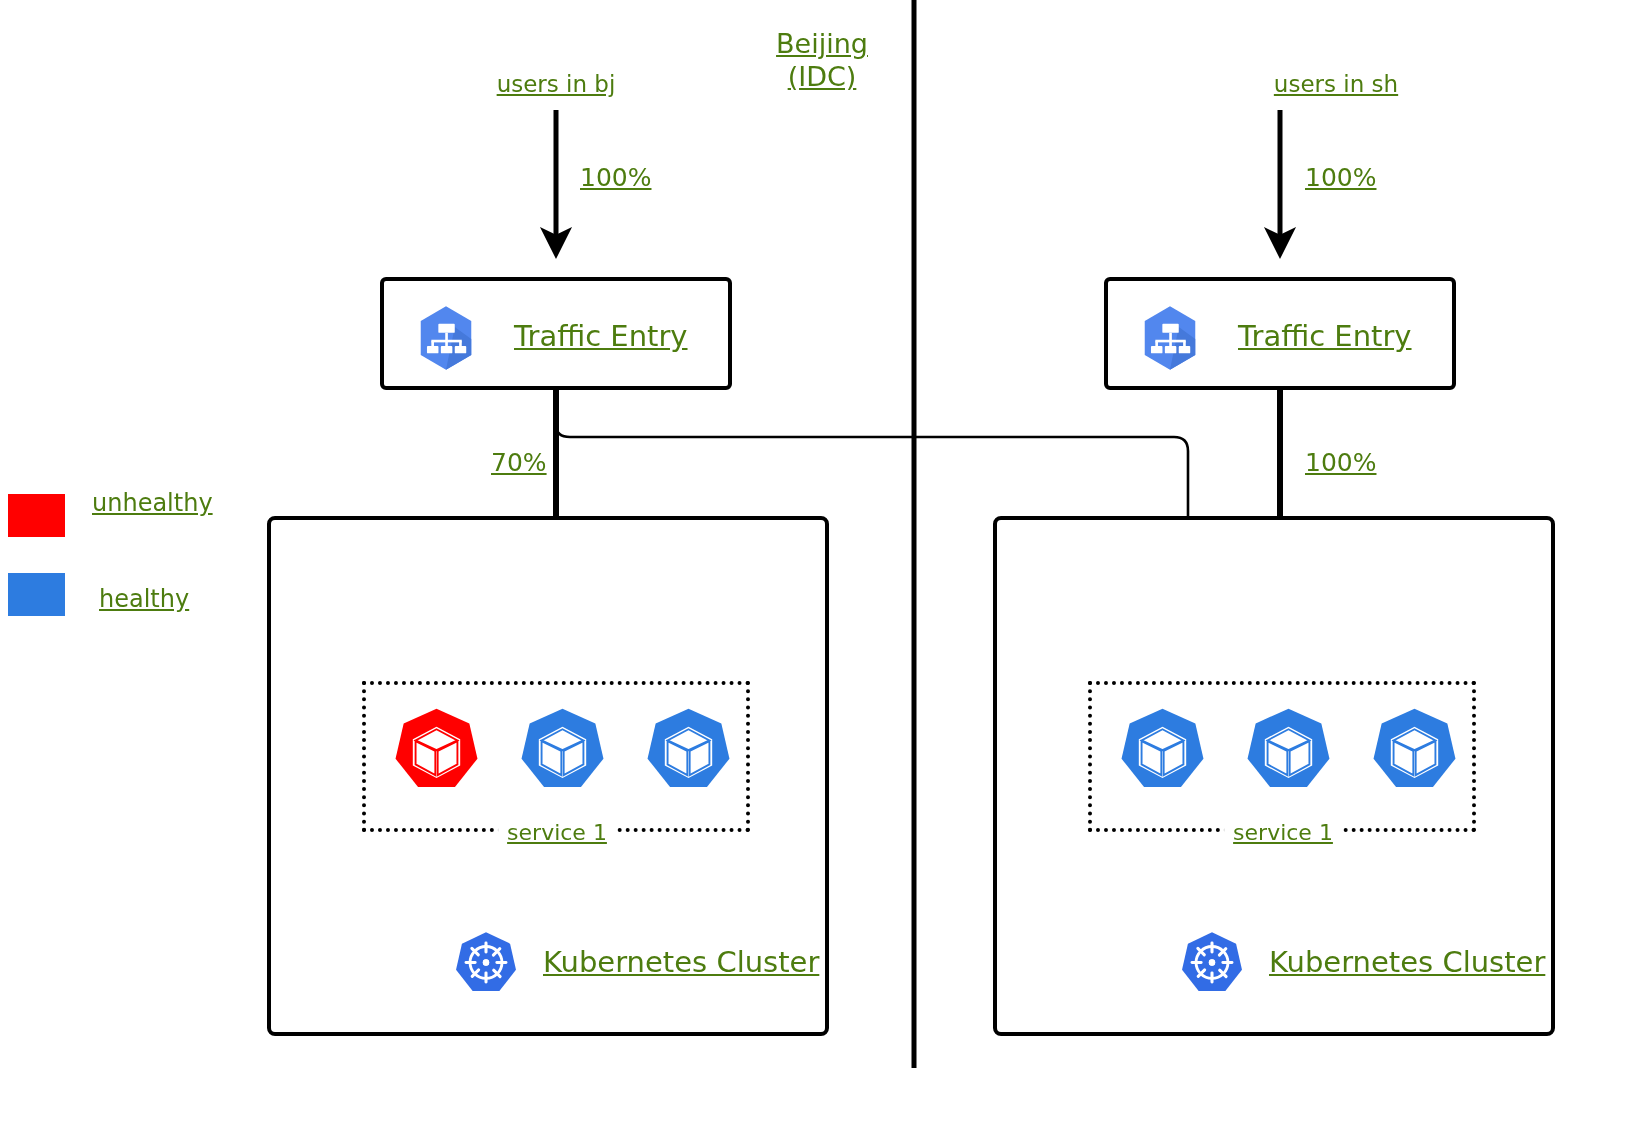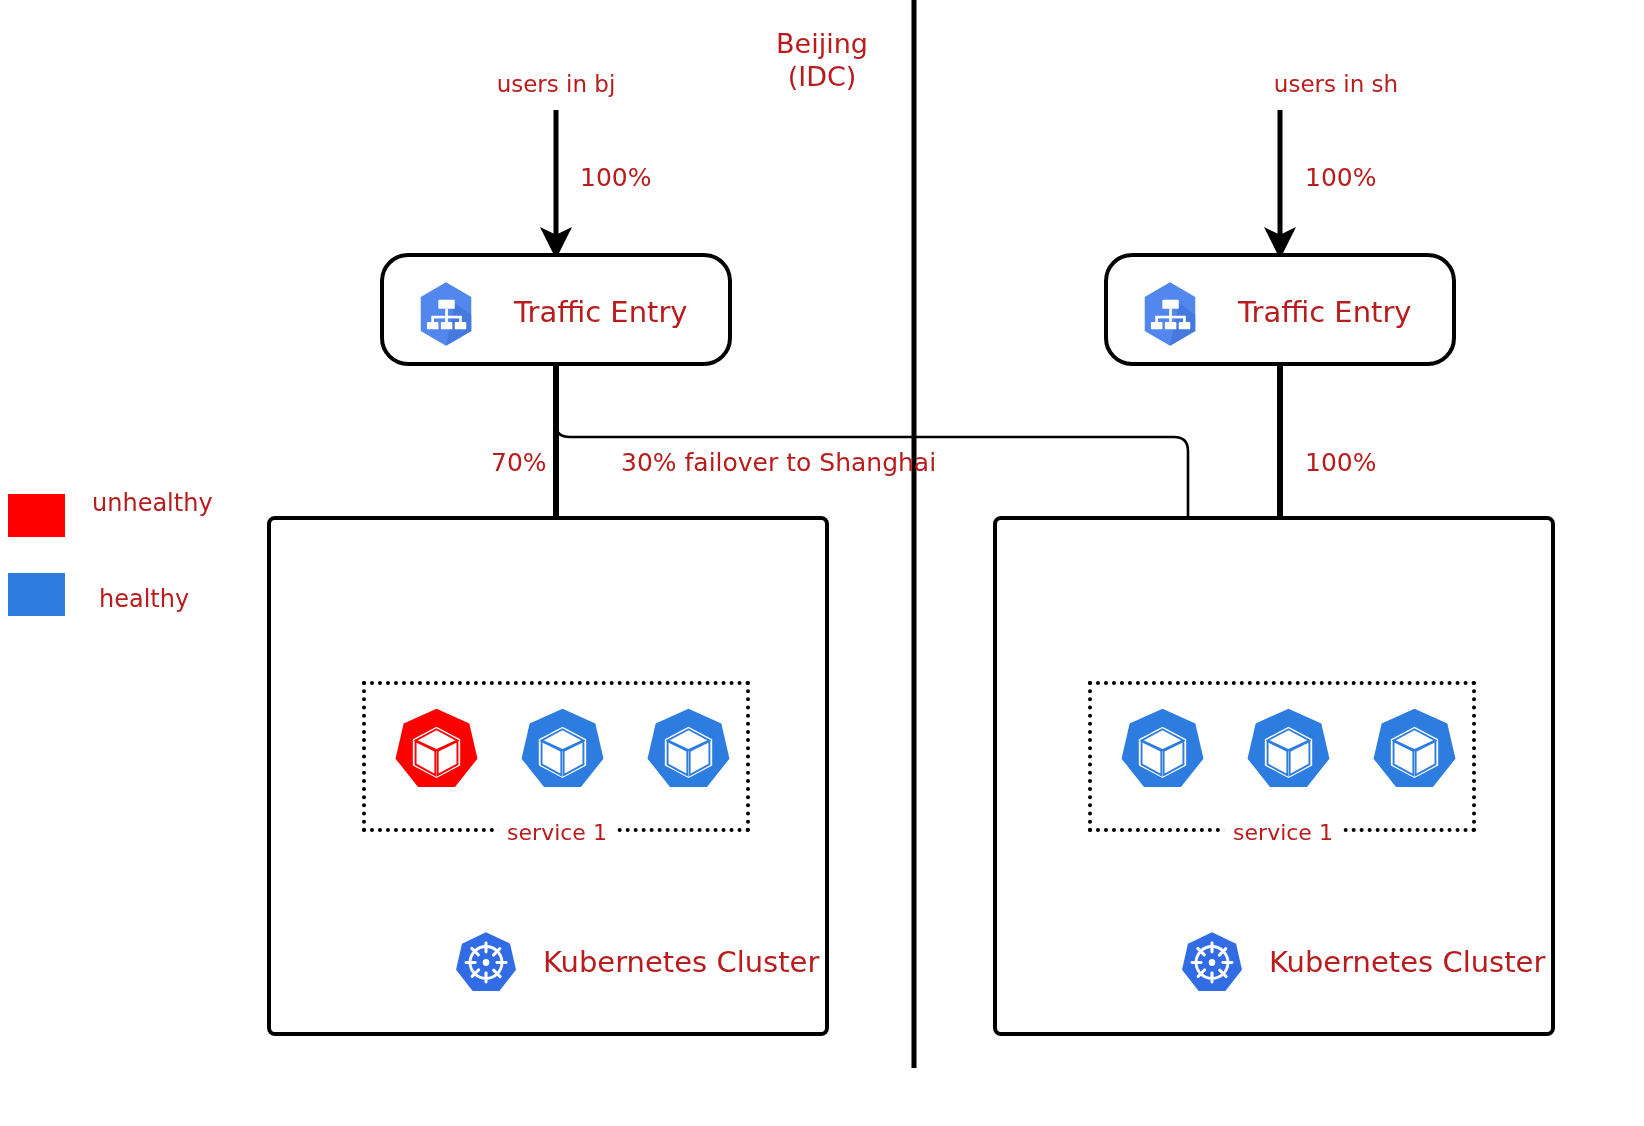--- a/index.html
+++ b/index.html
@@ -15,24 +15,25 @@
     position: relative;
     width: 1644px;
     height: 1126px;
     background: #ffffff;
     overflow: hidden;
   }
 
   
   .txt {
     position: absolute;
-    color: #b91c1c;
+    color: #4d7c0f;
     font-family: "DejaVu Sans", sans-serif;
     white-space: nowrap;
     line-height: 1.18;
+    text-decoration: underline;
   }
   .center { transform: translateX(-50%); text-align: center; }
 
   .region-title {
     font-size: 27px;
     text-align: center;
     line-height: 1.22;
   }
   .flow-label { font-size: 25px; }
   .node-label { font-size: 29px; }
@@ -42,23 +43,24 @@
     background: #ffffff;
     padding: 0 9px;
   }
   .legend-label { font-size: 24px; }
   .source-label { font-size: 23px; }
 
   
   .rbox {
     position: absolute;
     border: 4px solid #000000;
-    border-radius: 28px;
+    border-radius: 6px;
     background: #ffffff;
     box-sizing: border-box;
+    margin-top: 24px;
   }
   .cluster-box {
     position: absolute;
     border: 4px solid #000000;
     border-radius: 8px;
     background: #ffffff;
     box-sizing: border-box;
   }
 
   
@@ -165,21 +167,20 @@
           <rect x="14.6" y="39.4" width="10.5" height="6.6" rx="0.8"></rect>
           <rect x="27.3" y="39.4" width="10.5" height="6.6" rx="0.8"></rect>
           <rect x="40" y="39.4" width="10.5" height="6.6" rx="0.8"></rect>
         </g>
       </svg>
     </span>
     <span class="txt node-label" style="left:130px; top:38px;">Traffic Entry</span>
   </div>
 
   <div class="txt flow-label" style="left:491px; top:448px;">70%</div>
-  <div class="txt flow-label" style="left:621px; top:448px;">30% failover to Shanghai</div>
   <div class="txt flow-label" style="left:1305px; top:448px;">100%</div>
 
   <div class="swatch" style="left:8px; top:494px; background:#FF0000;"></div>
   <div class="txt legend-label" style="left:92px; top:489px;">unhealthy</div>
 
   <div class="swatch" style="left:8px; top:573px; background:#2D7CE0;"></div>
   <div class="txt legend-label" style="left:99px; top:585px;">healthy</div>
 
   <div class="cluster-box" style="left:267px; top:516px; width:562px; height:520px;">
 

